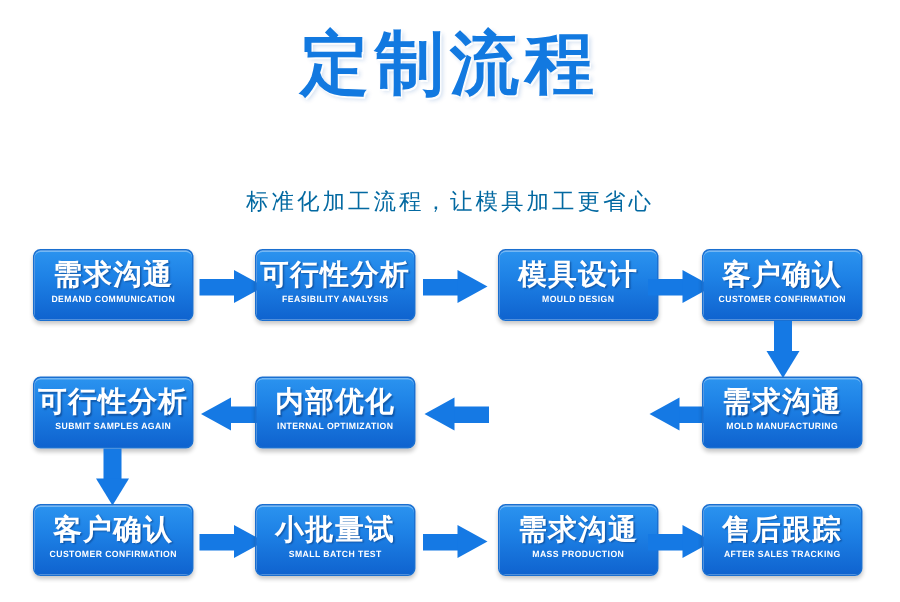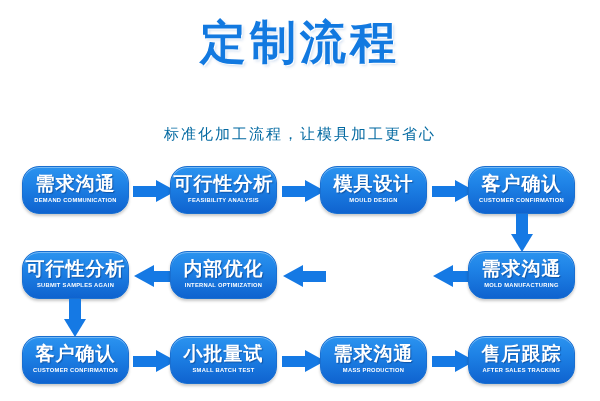--- a/index.html
+++ b/index.html
@@ -64,21 +64,21 @@
   }
   .row-1 { top: 16px; }
   .row-2 { top: 101px; }
   .row-3 { top: 186px; }
 
   .node {
     position: absolute;
     top: 0;
     width: 107px;
     height: 48px;
-    border-radius: 17px;
+    border-radius: 5px;
     background: linear-gradient(180deg, #2b93ef 0%, #1e82e6 38%, #0f63cf 100%);
     box-shadow: 0 2px 3px rgba(0,0,0,0.22), inset 0 1px 0 rgba(255,255,255,0.35);
     border: 1px solid #1a6fd0;
     box-sizing: border-box;
     text-align: center;
     color: #ffffff;
   }
   .node .cn {
     display: block;
     margin-top: 5px;
@@ -96,21 +96,21 @@
     font-weight: bold;
     letter-spacing: 0.3px;
     line-height: 8px;
     color: #ffffff;
     white-space: nowrap;
     transform: scaleX(0.96);
   }
 
   .col-1 { left: 22px; }
   .col-2 { left: 170px; text-align: center; }
-  .col-3 { left: 320px; }
+  .col-3 { left: 332px; }
   .col-4 { left: 468px; }
 
   
   .arrow-h {
     position: absolute;
     top: 14px;
     width: 44px;
     height: 22px;
   }
   .arrow-h .shaft {

